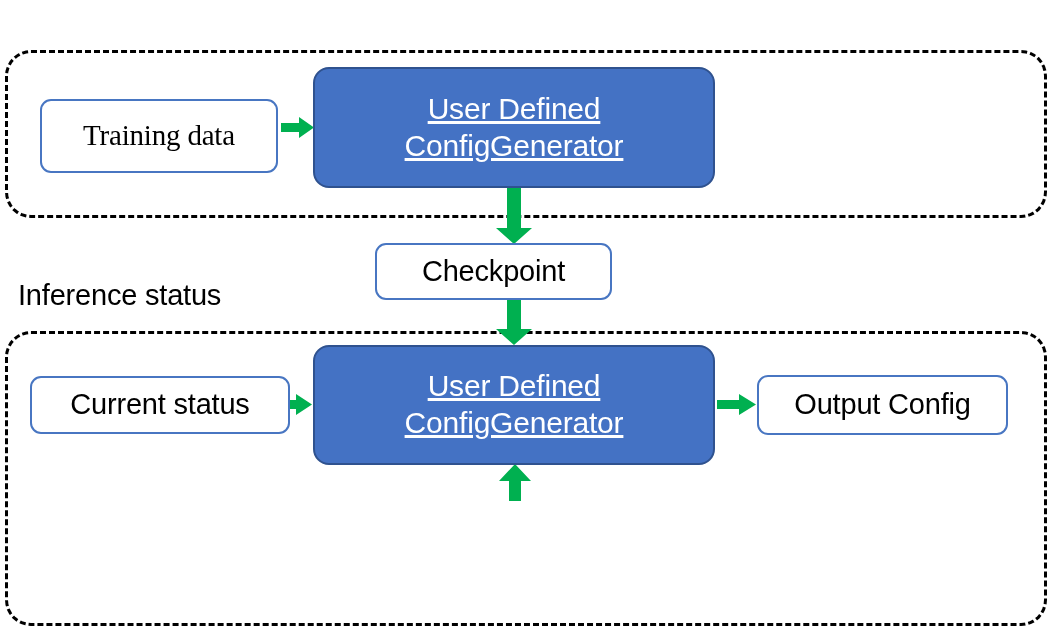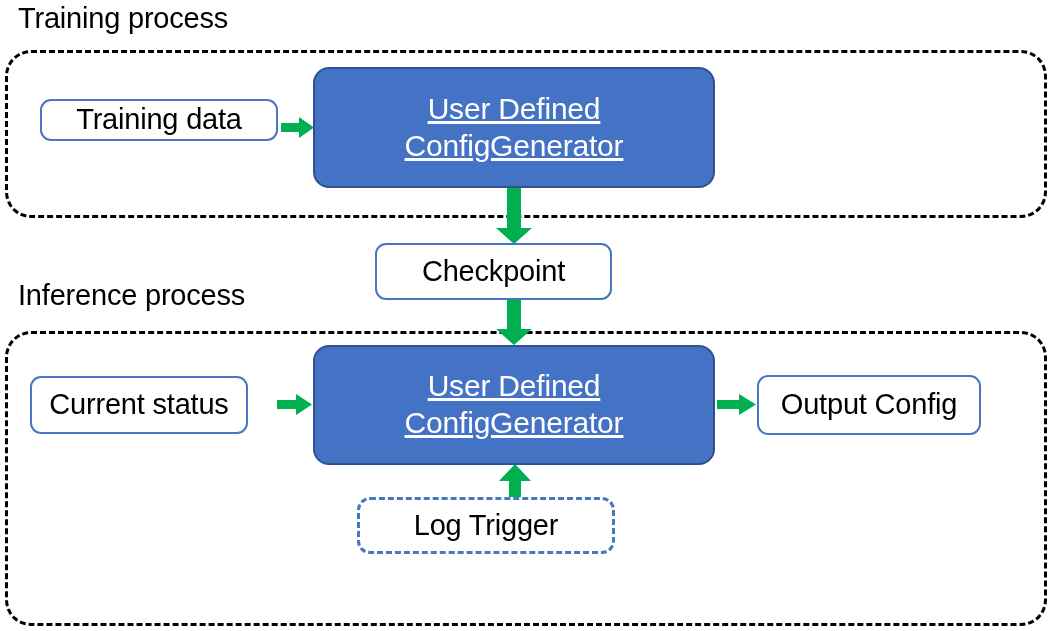--- a/index.html
+++ b/index.html
@@ -101,25 +101,24 @@
   .layer-container { z-index: 1; }
   .layer-arrow     { z-index: 2; }
   .layer-node      { z-index: 3; }
   .layer-label     { z-index: 4; }
 </style>
 </head>
 <body>
 
 <div id="canvas">
 
-  <div class="group-label layer-label" style="left:18px; top:4px;">Training process</div>
 
   <div class="process-container layer-container" style="left:5px; top:50px; width:1042px; height:168px;"></div>
 
-  <div class="node-box layer-node" style="left:40px; top:99px; width:238px; height:42px;">Training data</div>
+  <div class="node-box layer-node" style="left:40px; top:99px; width:238px; height:74px;font-family:Liberation Serif, serif;">Training data</div>
 
   <div class="arrow layer-arrow" style="left:281px; top:114px;">
     <svg width="34" height="28" viewBox="0 0 34 28" aria-hidden="true">
       <path d="M0 9 H18 V3 L33 13.5 L18 24 V18 H0 Z" fill="#00B050"></path>
     </svg>
   </div>
 
   <div class="blue-box layer-node" style="left:313px; top:67px; width:402px; height:121px;">
     <span>User Defined</span>
     <span>ConfigGenerator</span>
@@ -132,47 +131,46 @@
   </div>
 
   <div class="node-box layer-node" style="left:375px; top:243px; width:237px; height:57px;">Checkpoint</div>
 
   <div class="arrow layer-arrow" style="left:495px; top:300px;">
     <svg width="38" height="46" viewBox="0 0 38 46" aria-hidden="true">
       <path d="M12 0 H26 V29 H37 L19 45 L1 29 H12 Z" fill="#00B050"></path>
     </svg>
   </div>
 
-  <div class="group-label layer-label" style="left:18px; top:281px;">Inference process</div>
+  <div class="group-label layer-label" style="left:18px; top:281px;">Inference status</div>
 
   <div class="process-container layer-container" style="left:5px; top:331px; width:1042px; height:295px;"></div>
 
-  <div class="node-box layer-node" style="left:30px; top:376px; width:218px; height:58px;">Current status</div>
+  <div class="node-box layer-node" style="left:30px; top:376px; width:260px; height:58px;">Current status</div>
 
   <div class="arrow layer-arrow" style="left:277px; top:391px;">
     <svg width="36" height="28" viewBox="0 0 36 28" aria-hidden="true">
       <path d="M0 9 H19 V3 L35 13.5 L19 24 V18 H0 Z" fill="#00B050"></path>
     </svg>
   </div>
 
   <div class="blue-box layer-node" style="left:313px; top:345px; width:402px; height:120px;">
     <span>User Defined</span>
     <span>ConfigGenerator</span>
   </div>
 
   <div class="arrow layer-arrow" style="left:717px; top:391px;">
     <svg width="40" height="28" viewBox="0 0 40 28" aria-hidden="true">
       <path d="M0 9 H22 V3 L39 13.5 L22 24 V18 H0 Z" fill="#00B050"></path>
     </svg>
   </div>
 
-  <div class="node-box layer-node" style="left:757px; top:375px; width:224px; height:60px;">Output Config</div>
+  <div class="node-box layer-node" style="left:757px; top:375px; width:251px; height:60px;">Output Config</div>
 
   <div class="arrow layer-arrow" style="left:498px; top:464px;">
     <svg width="34" height="38" viewBox="0 0 34 38" aria-hidden="true">
       <path d="M17 0 L33 17 H23 V37 H11 V17 H1 Z" fill="#00B050"></path>
     </svg>
   </div>
 
-  <div class="trigger-box layer-node" style="left:357px; top:497px; width:258px; height:57px;">Log Trigger</div>
 
 
 </div>
 
 </body></html>

